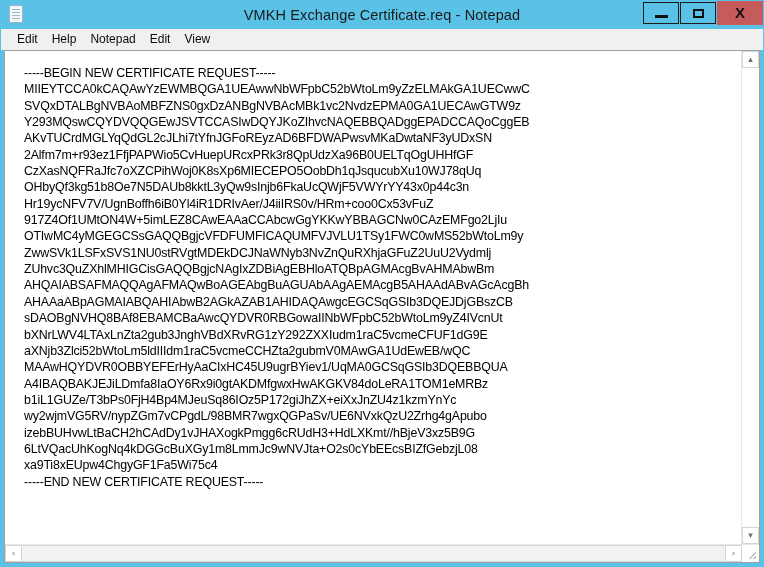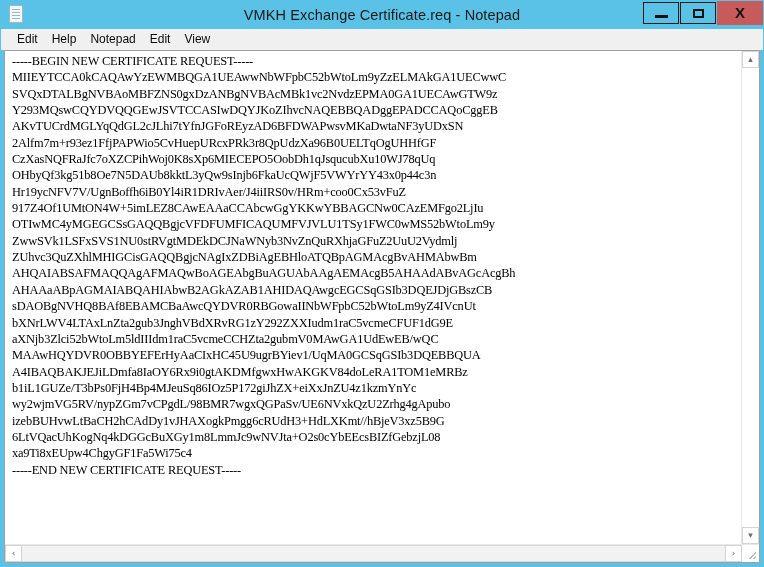--- a/index.html
+++ b/index.html
@@ -162,22 +162,22 @@
     overflow: hidden;
   }
   #textarea {
     flex: 1 1 auto;
     overflow: hidden;
     background: #ffffff;
     padding: 2px 0 0 7px;
     box-sizing: border-box;
   }
   #textarea pre {
-    margin: 0;
-    font-family: Liberation Serif, serif;
+    margin: 12px;
+    font-family: Liberation Sans, sans-serif;
     font-size: 12.4px;
     line-height: 16.35px;
     color: #000000;
     white-space: pre;
     letter-spacing: -0.18px;
   }
 
   
   #vscroll {
     flex: 0 0 17px;

